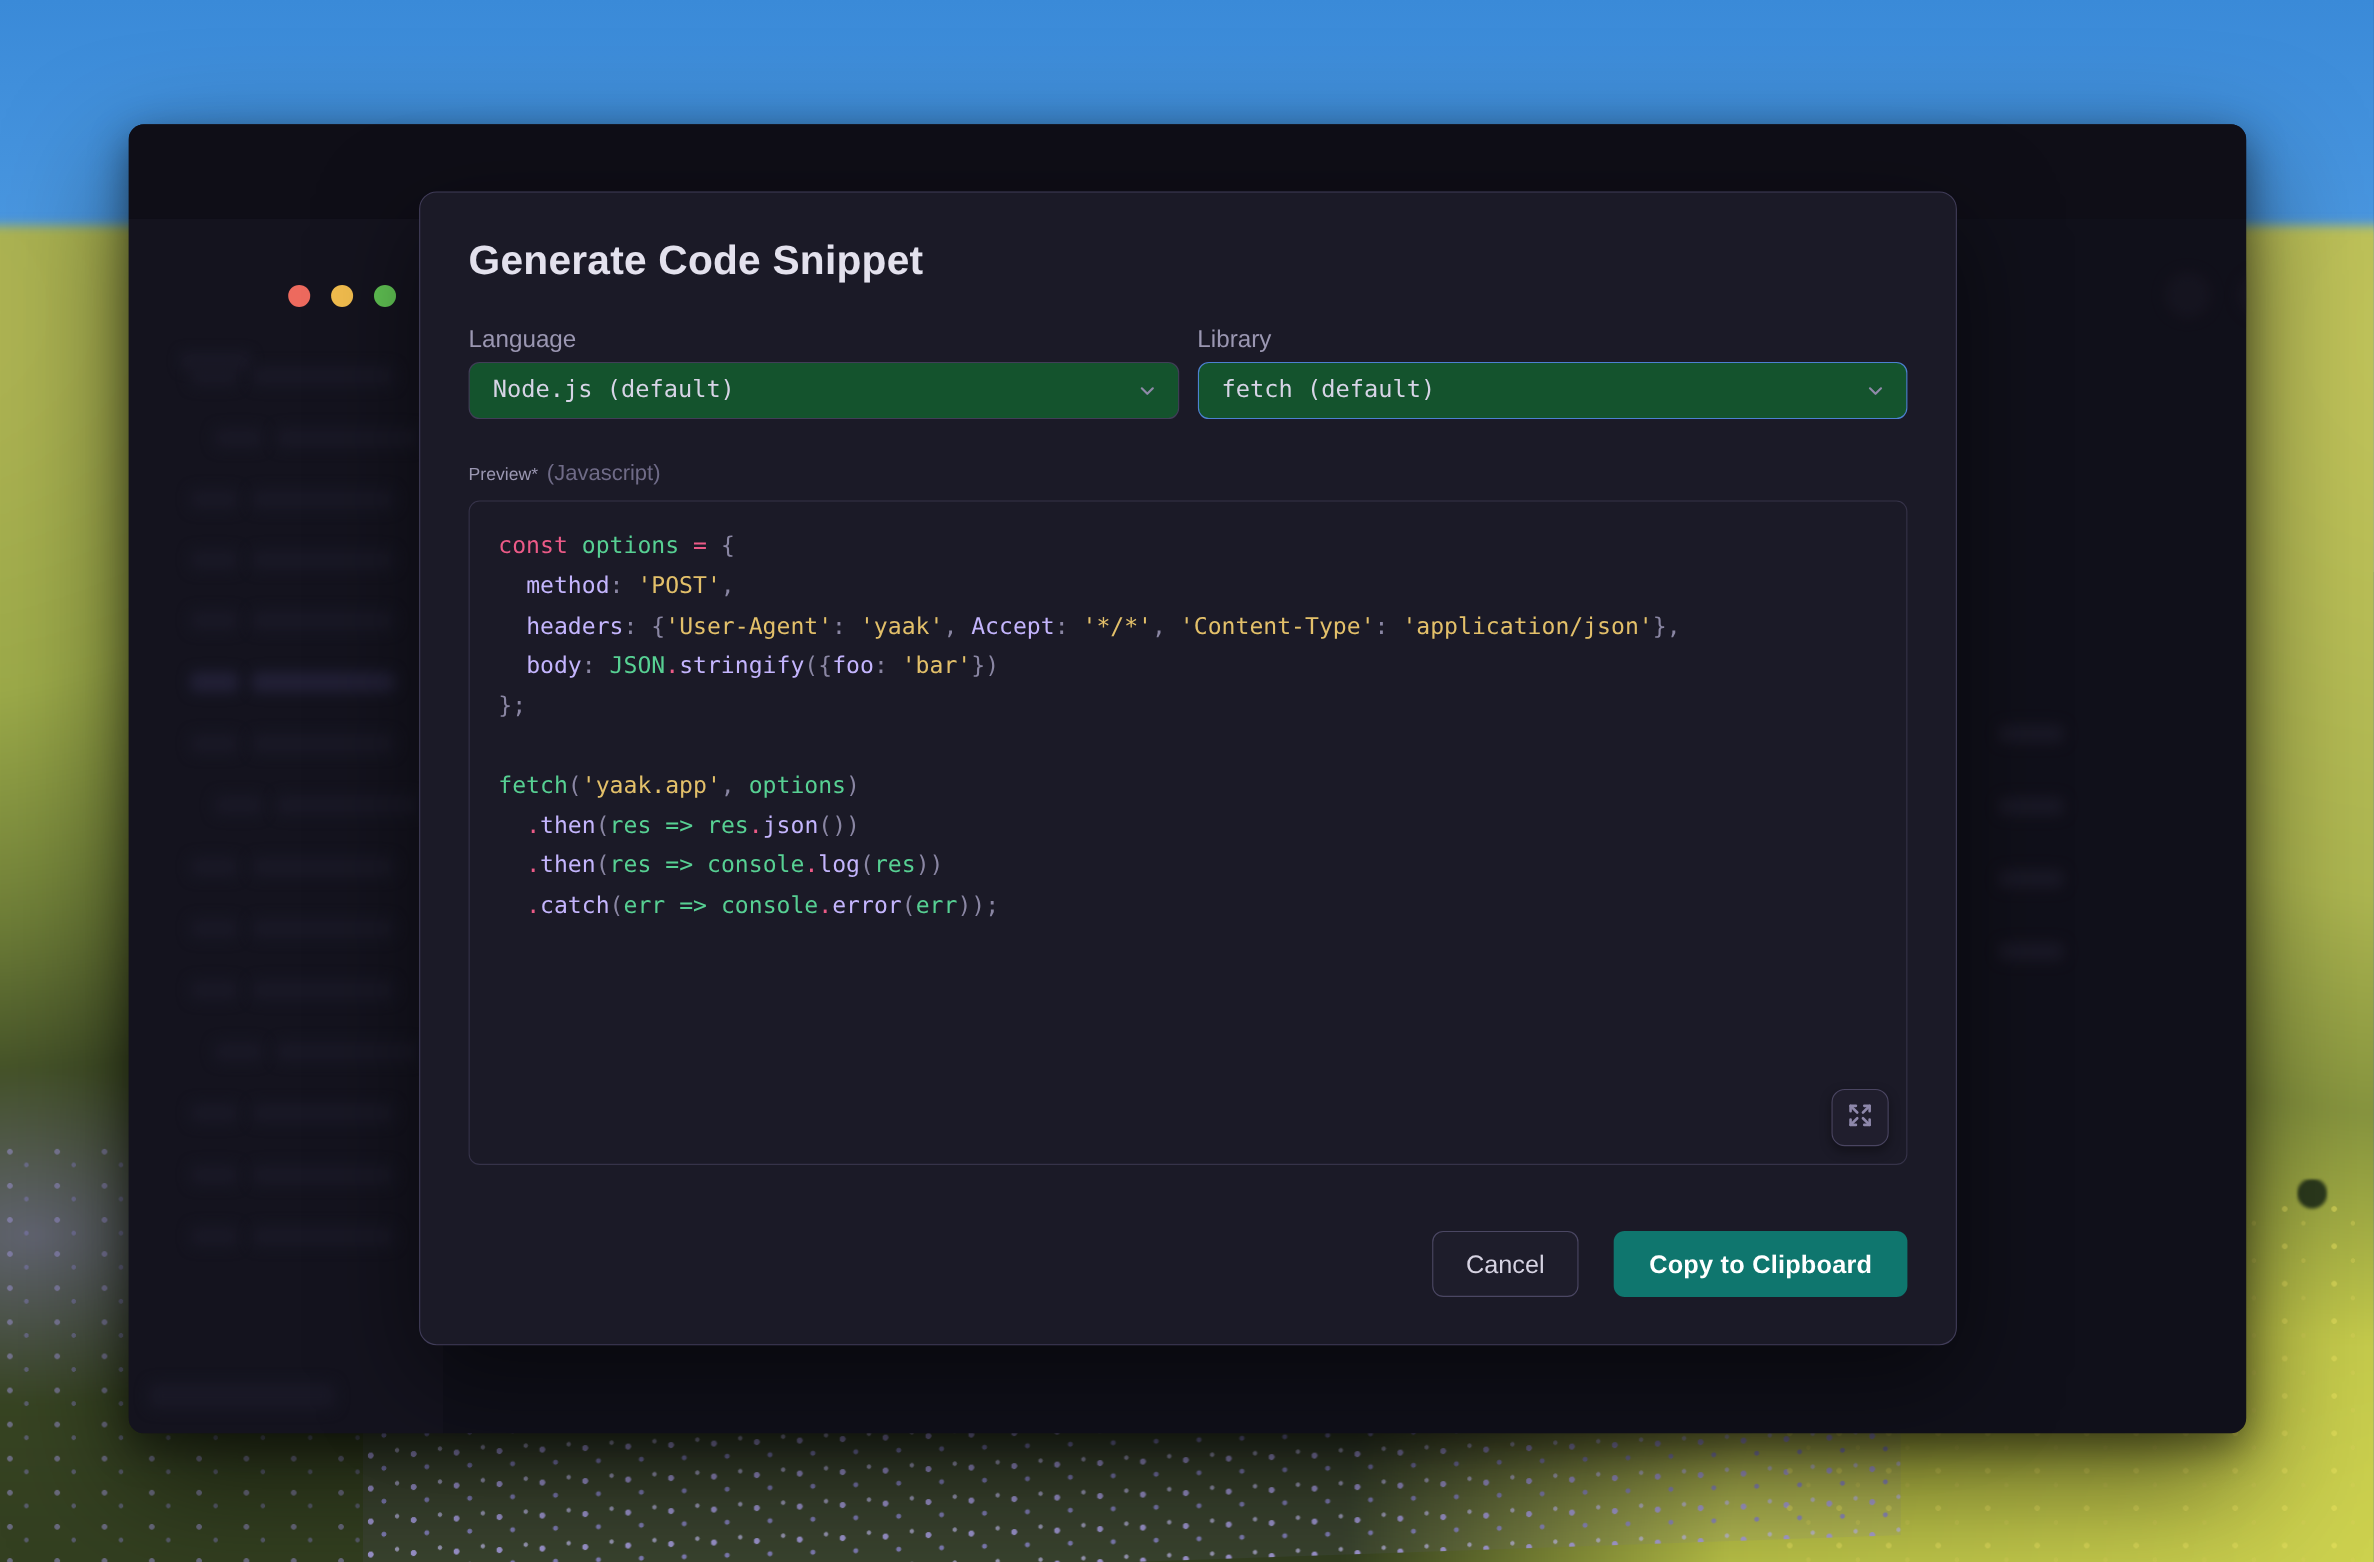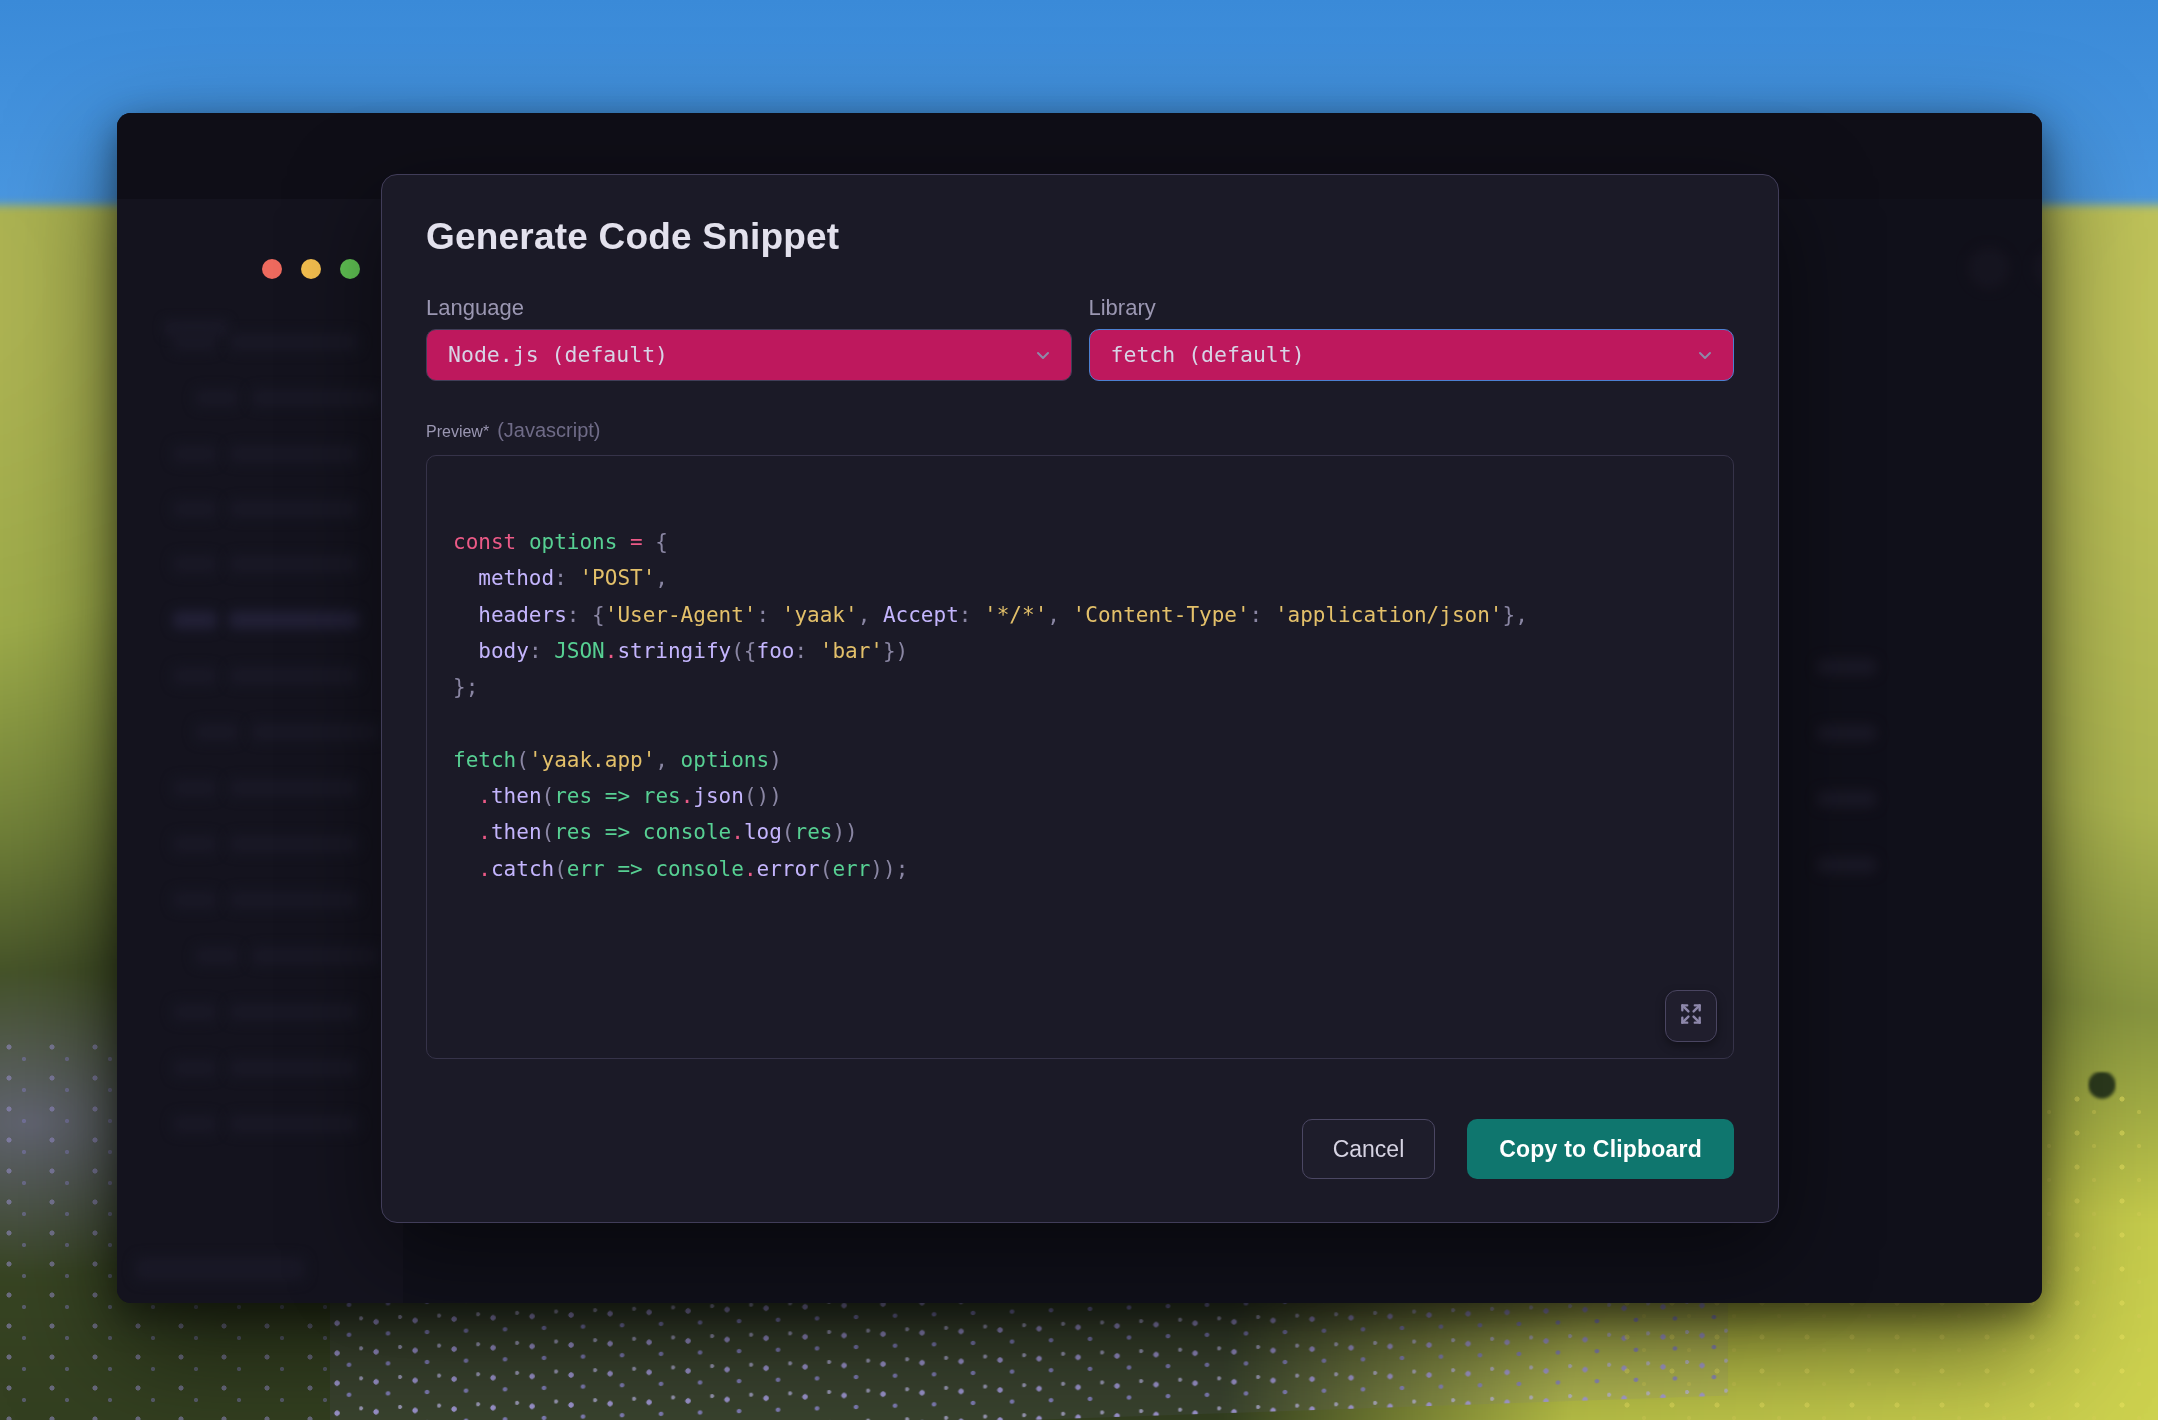--- a/index.html
+++ b/index.html
@@ -76,32 +76,32 @@
   .dim{position:absolute;inset:0;background:rgba(6,6,12,.38);z-index:5;}
   
   .modal{position:absolute;left:381px;top:174px;width:1398px;height:1049px;z-index:10;
     background:#1b1a27;border:1px solid #413d59;border-radius:16px;
     box-shadow:0 30px 90px rgba(0,0,0,.5);
     box-sizing:border-box;padding:40px 44px 0 44px;}
   .modal-title{font-size:37px;font-weight:700;color:#e3e1ed;letter-spacing:.2px;line-height:44px;margin:0;}
   .fields{display:flex;gap:17px;margin-top:36px;}
   .field{flex:1;min-width:0;}
   .field-label{font-size:22px;color:#9b97b2;line-height:26px;margin-bottom:8px;}
-  .select{position:relative;height:52px;background:#be185d;border:1.5px solid #413e58;border-radius:10px;
+  .select{position:relative;height:52px;background:#14532d;border:1.5px solid #413e58;border-radius:10px;
     box-sizing:border-box;cursor:pointer;}
   .select.focused{border-color:#4d80d1;}
   .select-value{position:absolute;left:21px;top:0;line-height:49px;
     font-family:"DejaVu Sans Mono","Liberation Mono",monospace;font-size:21.5px;color:#d7d4e6;}
   .select .chev{position:absolute;right:18px;top:50%;margin-top:-10px;width:20px;height:20px;}
   .preview-head{margin-top:36px;line-height:26px;}
   .preview-label{font-size:16px;color:#9b97b2;}
   .preview-sub{font-size:20px;color:#6f6b87;margin-left:8px;margin-top:12px;}
   .code-box{position:relative;margin-top:10px;height:604px;border:1px solid #363349;border-radius:10px;
     box-sizing:border-box;padding:22px 26px;overflow:hidden;background:#1b1a27;}
-  .code{font-family:"DejaVu Sans Mono","Liberation Mono",monospace;font-size:21px;line-height:36.3px;margin-top:46px;}
+  .code{font-family:"DejaVu Sans Mono","Liberation Mono",monospace;font-size:21px;line-height:36.3px;}
   .code-line{white-space:pre;min-height:36.3px;}
   .tok-pk{color:#ec5a87;}
   .tok-gr{color:#57d093;}
   .tok-pu{color:#c4b5fd;}
   .tok-ye{color:#e3c06a;}
   .tok-gy{color:#8a86a3;}
   .expand-btn{position:absolute;right:16px;bottom:16px;width:50px;height:50px;
     background:#201e2d;border:1px solid #4a4561;border-radius:12px;cursor:pointer;
     display:flex;align-items:center;justify-content:center;
     box-shadow:0 4px 10px rgba(0,0,0,.35);}

